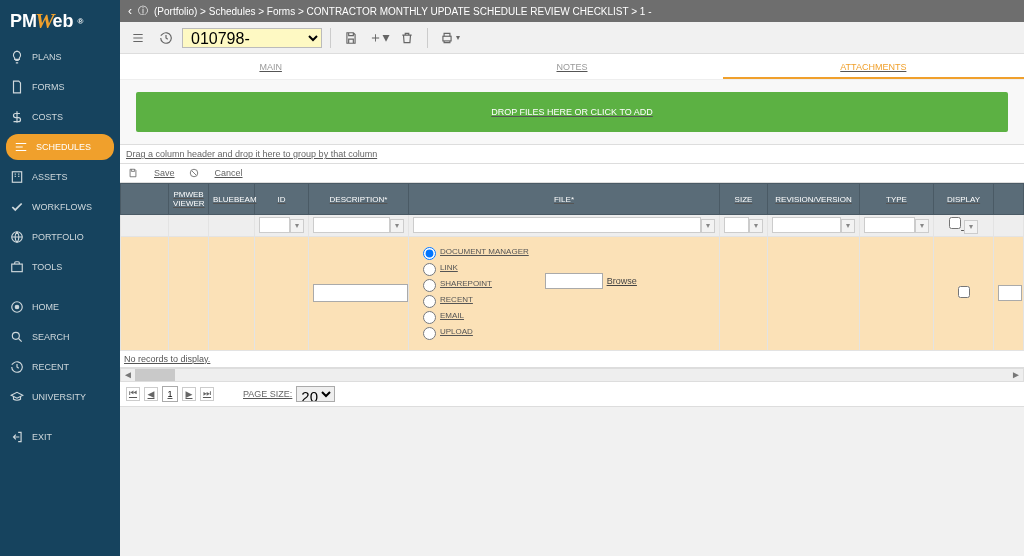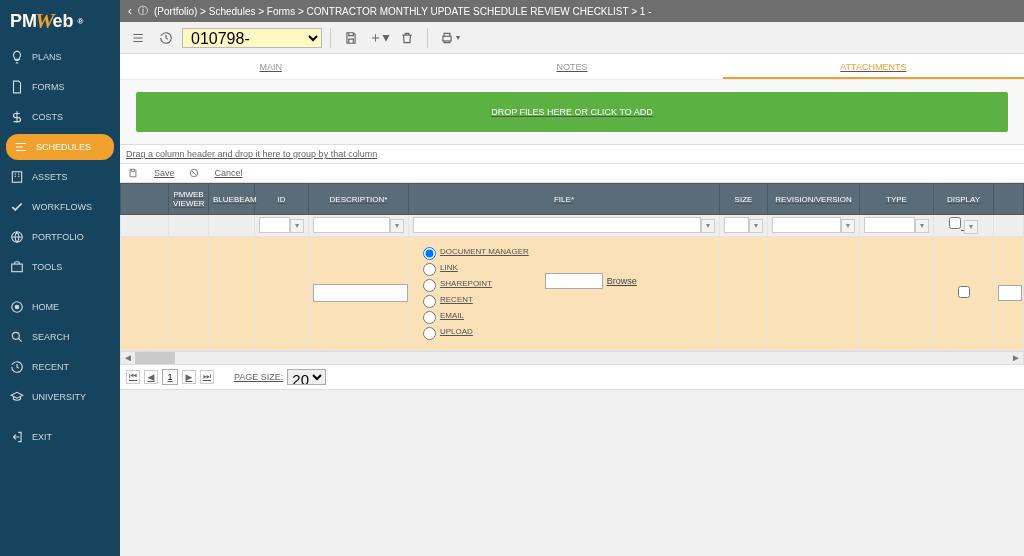--- a/index.html
+++ b/index.html
@@ -321,33 +321,34 @@
             </td>
             <td></td>
               <td></td>
               <td></td>
             <td><input type="checkbox" class="check" style=""></td>
             <td><input class="text-in" style=""></td>
           </tr>
         </tbody>
       </table>
 
+      <div class="no-records">No records to display.</div>
 
       <div class="hscroll">
         <div class="arrow l">◄</div>
         <div class="thumb" style="left:14px;"></div>
         <div class="arrow r">►</div>
       </div>
 
       <div class="pager">
         <div class="pbtn">⏮</div>
         <div class="pbtn">◀</div>
         <input class="pnum" value="1" style="">
         <div class="pbtn">▶</div>
         <div class="pbtn">⏭</div>
-        <span style="margin-left:16px;">PAGE SIZE:</span>
+        <span style="margin-left:25px;">PAGE SIZE:</span>
         <select><option>20</option></select>
       </div>
 
       <div class="gray-fill"></div>
     </div>
   </div>
 </div>
 
 </body></html>

